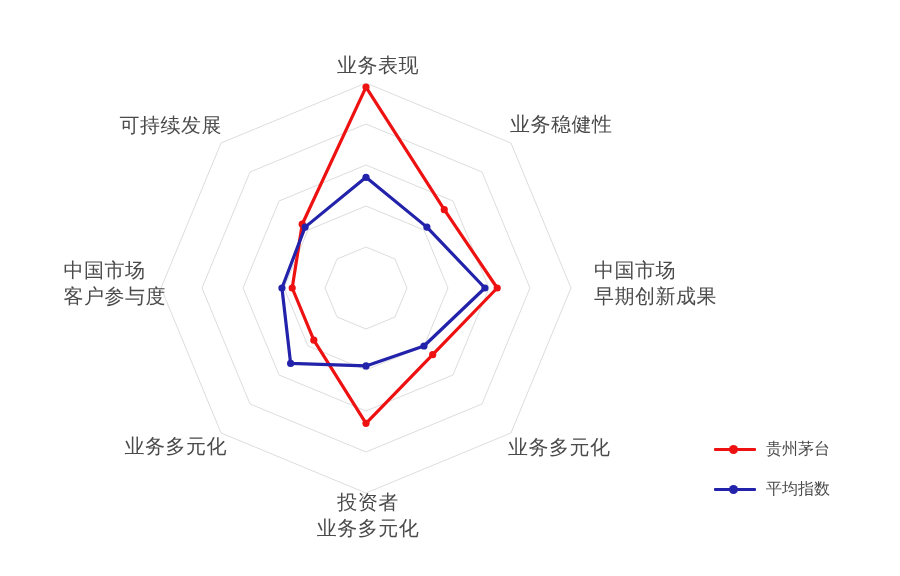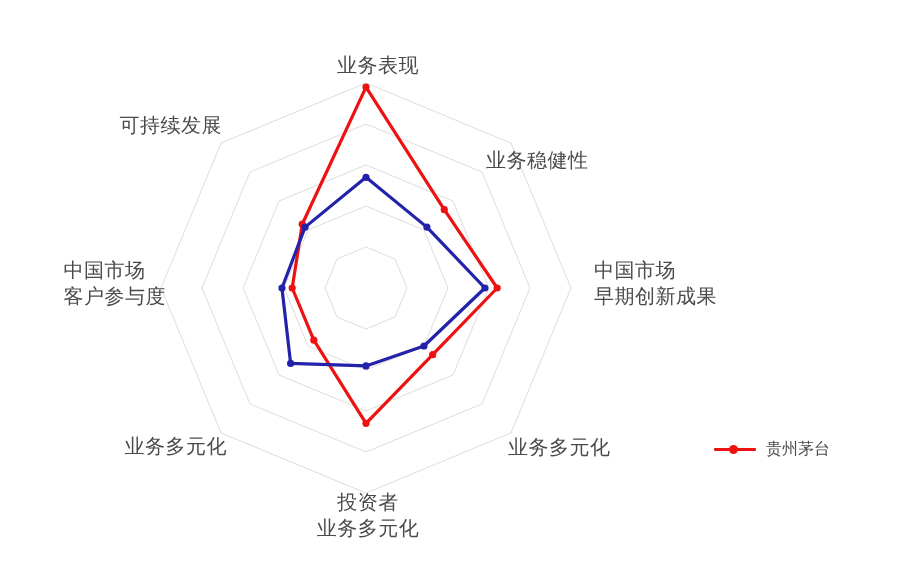--- a/index.html
+++ b/index.html
@@ -113,35 +113,42 @@
         <circle cx="423.98" cy="345.98" r="3.6" fill="#2222aa"></circle>
         <circle cx="366.00" cy="365.90" r="3.6" fill="#2222aa"></circle>
         <circle cx="290.62" cy="363.38" r="3.6" fill="#2222aa"></circle>
         <circle cx="281.95" cy="288.00" r="3.6" fill="#2222aa"></circle>
         <circle cx="305.12" cy="227.12" r="3.6" fill="#2222aa"></circle>
       </g>
   </svg>
 
   <div id="labels-layer">
       <div class="axis-label ctr" style="left: 368px; top: 52px; margin-left: 10px;">业务表现</div>
-      <div class="axis-label right" style="left: 486px; top: 111px; margin-top: 36px;">业务稳健性</div>
+      <div class="axis-label right" style="left: 510px; top: 111px;">业务稳健性</div>
       <div class="axis-label right" style="left: 594px; top: 257px;">中国市场
 早期创新成果</div>
       <div class="axis-label right" style="left: 508px; top: 434px;">业务多元化</div>
       <div class="axis-label ctr" style="left: 368px; top: 489px;">投资者
 业务多元化</div>
       <div class="axis-label left" style="left: 227px; top: 433px;">业务多元化</div>
       <div class="axis-label left" style="left: 166px; top: 257px;">中国市场
 客户参与度</div>
       <div class="axis-label left" style="left: 222px; top: 112px;">可持续发展</div>
     </div>
 
   <div id="legend">
       <div class="legend-row">
         <span class="legend-mark">
           <span class="lm-line" style="background: rgb(238, 17, 17);"></span>
           <span class="lm-dot" style="background: rgb(238, 17, 17);"></span>
         </span>
         <span class="legend-text">贵州茅台</span>
       </div>
+      <div class="legend-row">
+        <span class="legend-mark">
+          <span class="lm-line" style="background: rgb(34, 34, 170);"></span>
+          <span class="lm-dot" style="background: rgb(34, 34, 170);"></span>
+        </span>
+        <span class="legend-text">平均指数</span>
+      </div>
     </div>
 
 </div>
 
 </body></html>

